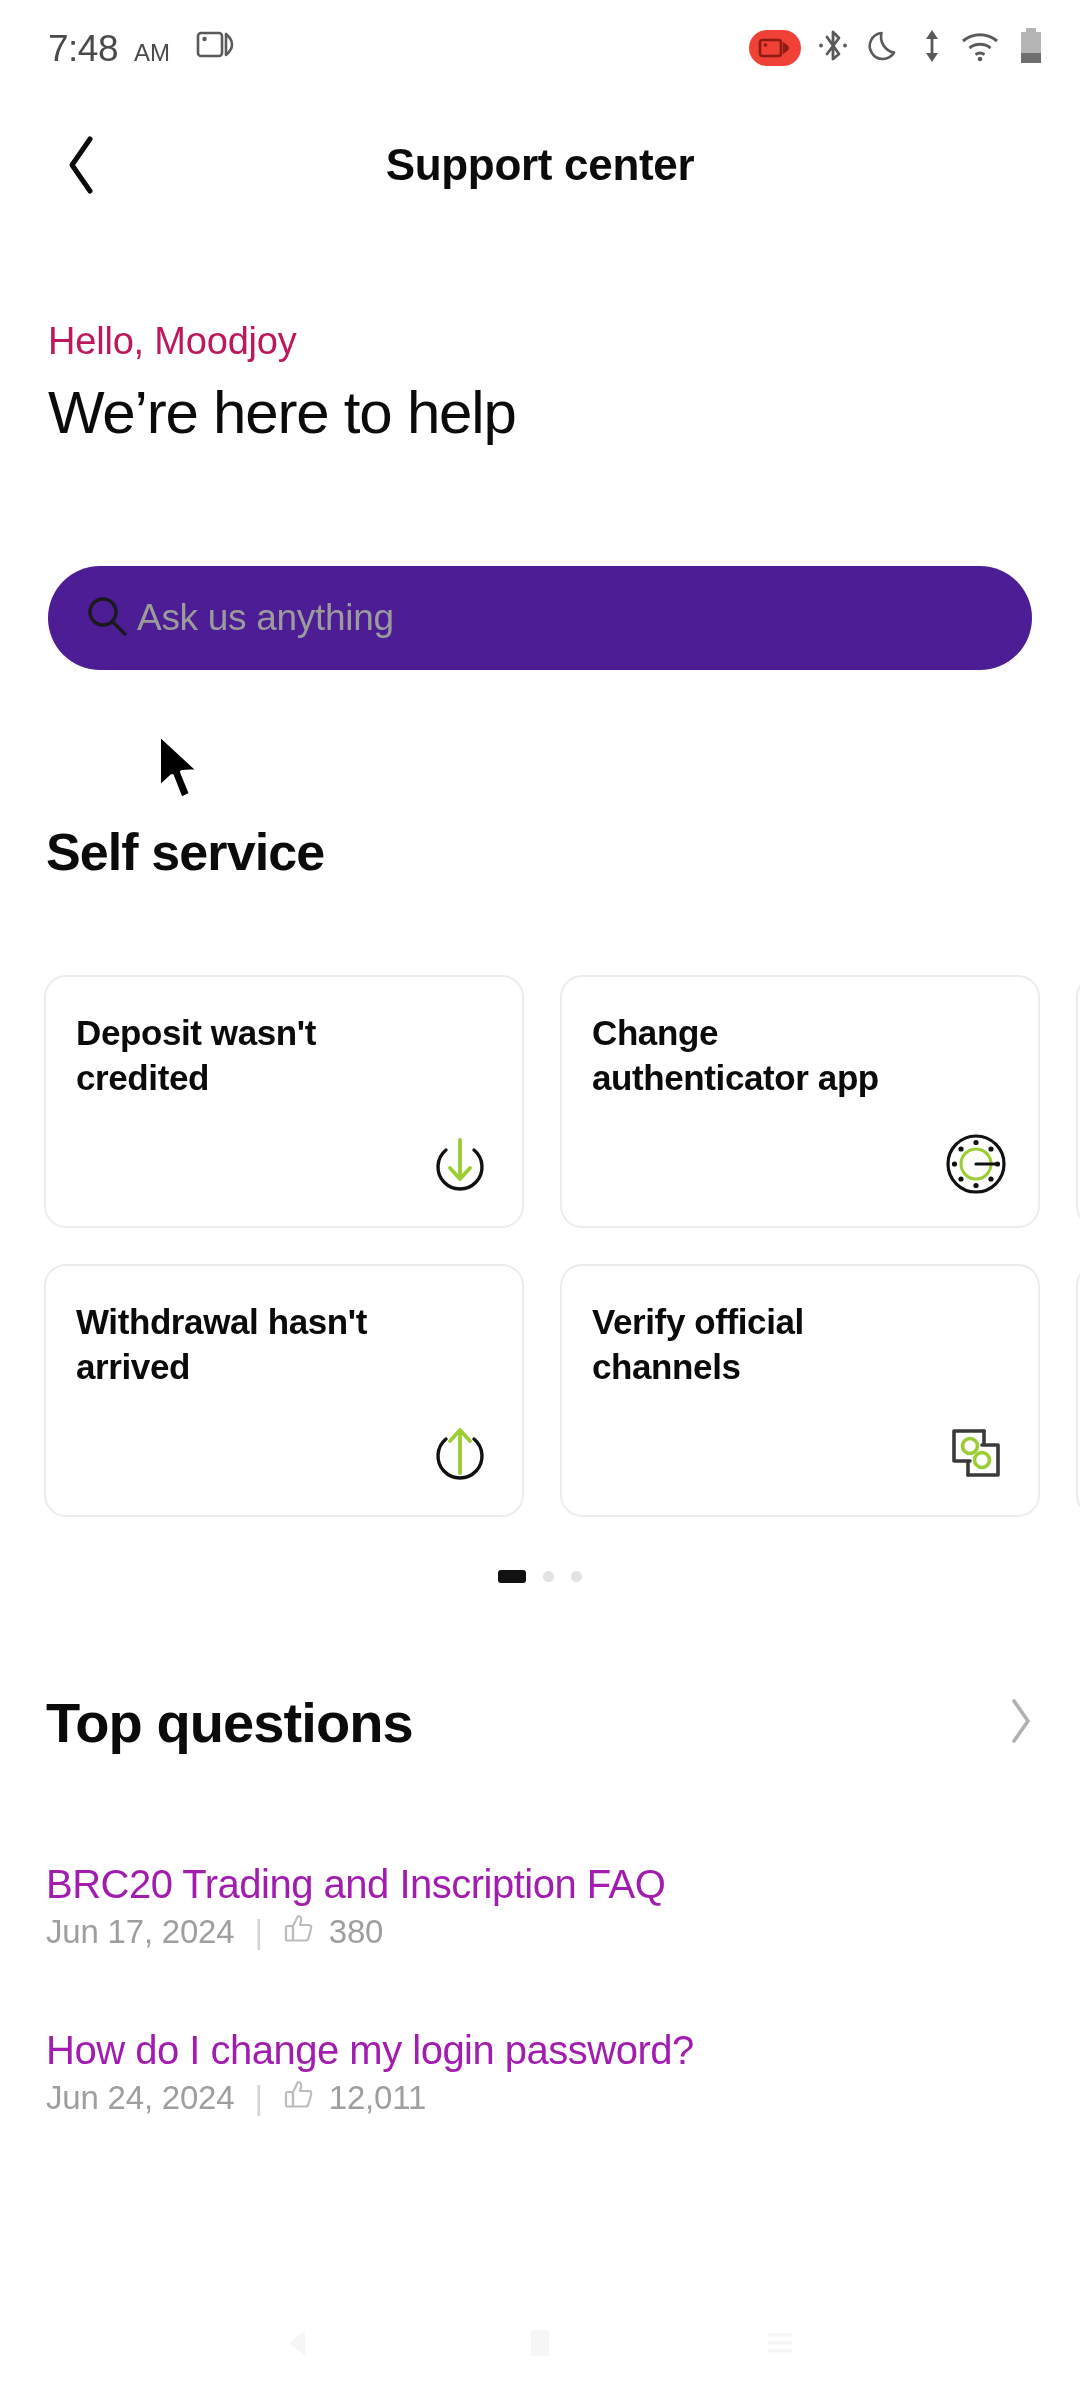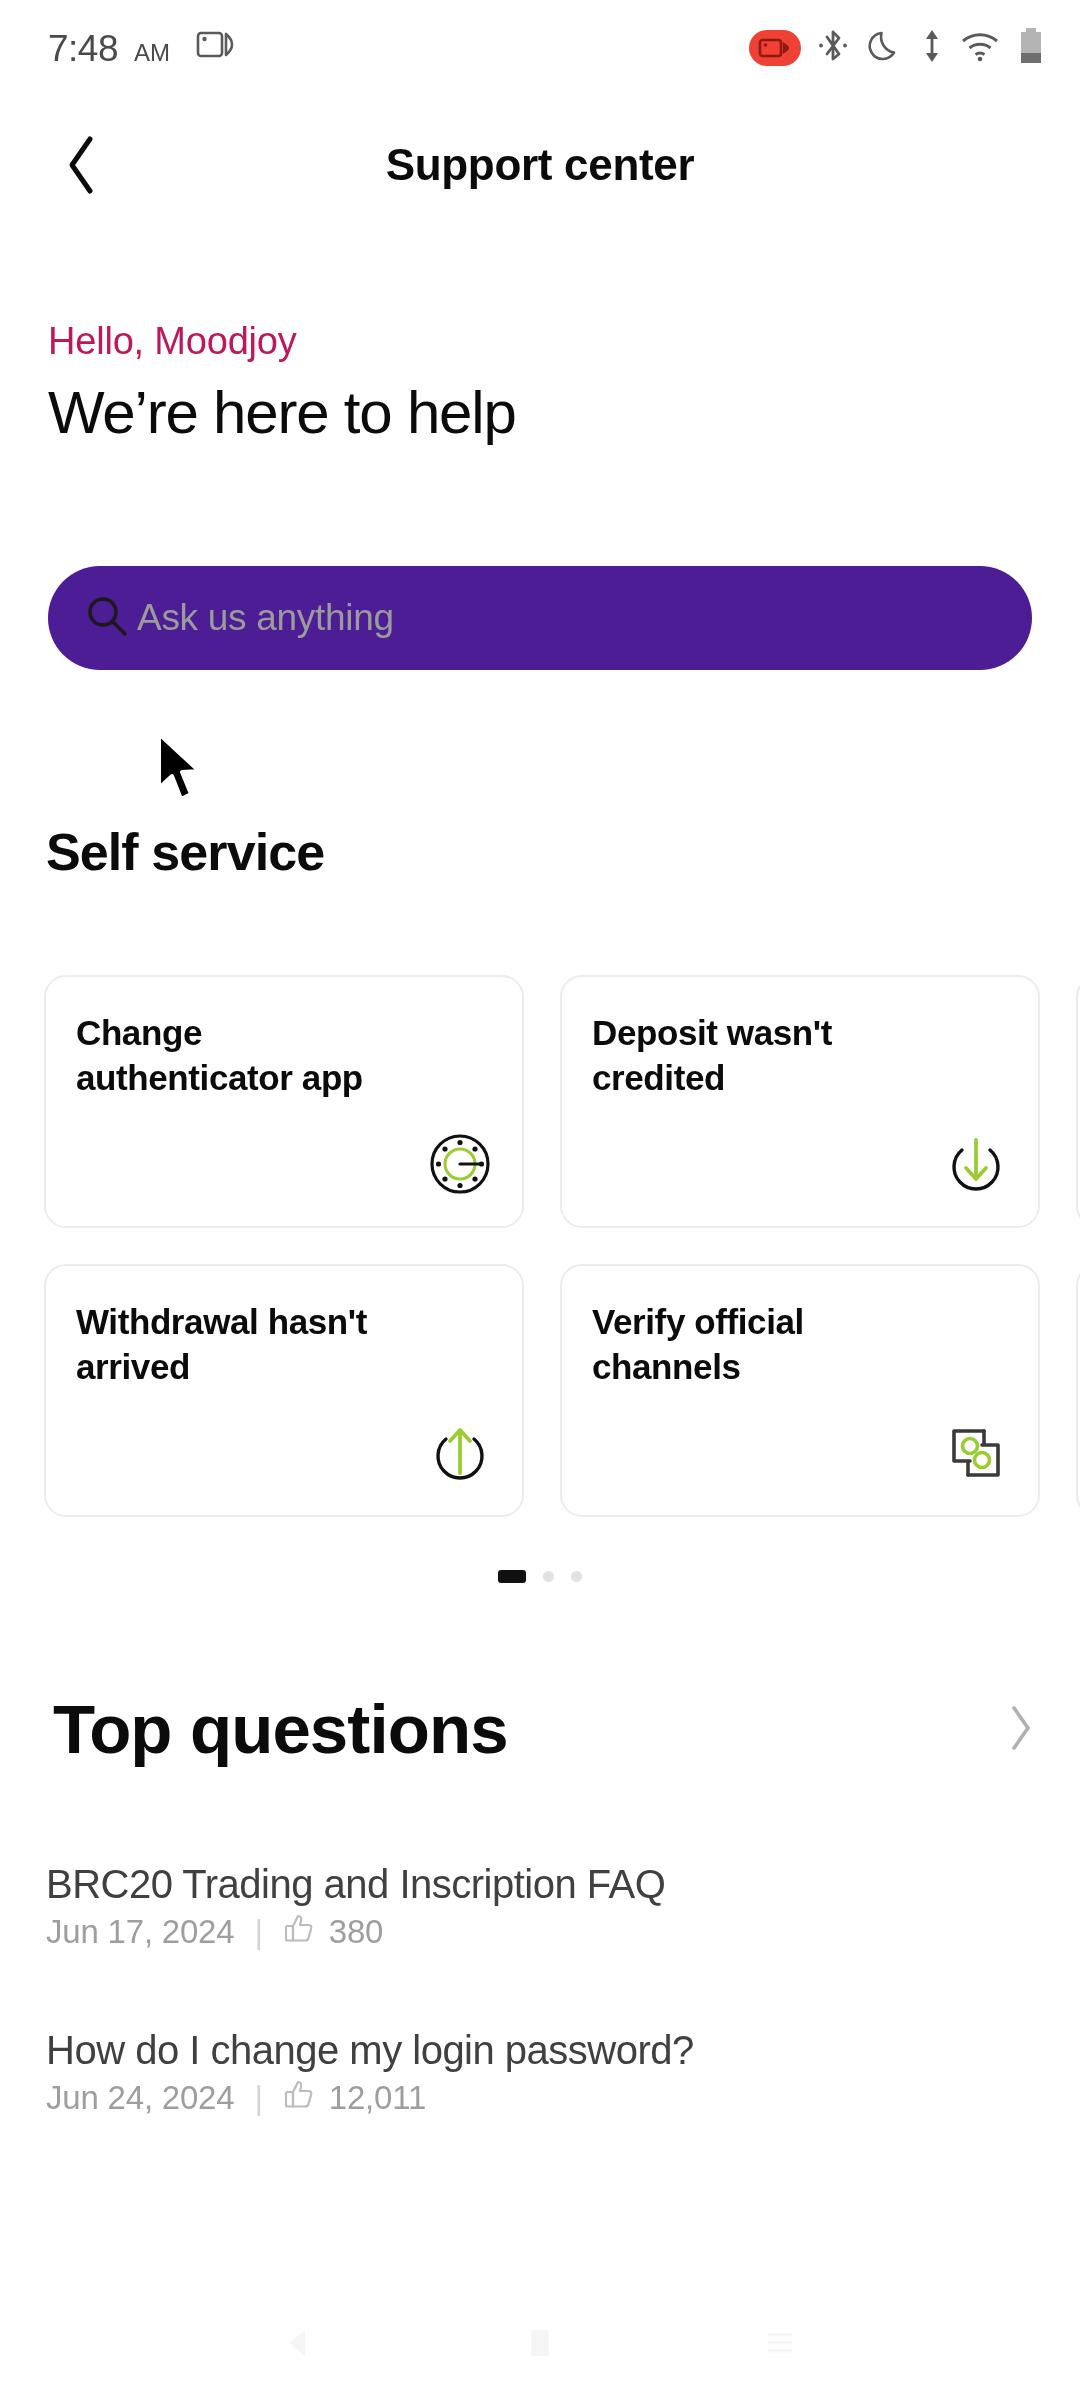--- a/index.html
+++ b/index.html
@@ -83,25 +83,25 @@
     display:flex; align-items:center; justify-content:center; gap:17px;
   }
   .dot { width:11px; height:11px; border-radius:50%; background:#e2e2e2; }
   .dot.active { width:28px; height:13px; border-radius:3px; background:#111; }
 
   
   .tq-head {
     position:absolute; left:46px; top:1690px; width:990px;
     display:flex; align-items:center; justify-content:space-between;
   }
-  .tq-title { font-size:69px; font-weight:bold; color:#0b0b0b; letter-spacing:-0.9px;margin-left:7px; }
+  .tq-title { font-size:56px; font-weight:bold; color:#0b0b0b; letter-spacing:-0.9px; }
 
   .qlist { position:absolute; left:46px; top:1860px; width:990px; }
   .qitem { margin-bottom:74px; }
-  .q-title { font-size:40px; color:#404040; letter-spacing:-0.5px; line-height:1.2; }
+  .q-title { font-size:40px; color:#a21caf; letter-spacing:-0.5px; line-height:1.2; }
   .q-meta {
     margin-top:4px; display:flex; align-items:center; gap:20px;
     font-size:33px; color:#9e9e9e; letter-spacing:-0.2px;
   }
   .q-sep { color:#d5d5d5; }
   .q-likes { display:flex; align-items:center; gap:14px; }
 
   
   .navbar {
     position:absolute; left:0; bottom:0; width:1080px; height:110px;
@@ -195,48 +195,48 @@
         <path d="M29 29 L41 41" stroke="#1a1a1a" stroke-width="3.4" stroke-linecap="round"></path>
       </svg>
     </span>
     <span class="search-ph">Ask us anything</span>
   </div>
 
   <div class="section-title">Self service</div>
 
   <div class="cards">
     <div class="card-row">
+      <div class="card">
+        <div class="card-label">Deposit wasn't credited</div>
+        <span class="card-icon">
+          <svg width="72" height="72" viewBox="0 0 72 72">
+            <path d="M22 22 A22 22 0 1 0 50 22" fill="none" stroke="#111" stroke-width="3.4" stroke-linecap="round"></path>
+            <path d="M36 12 L36 50" stroke="#9ACD32" stroke-width="3.8" stroke-linecap="round"></path>
+            <path d="M26 40 L36 51 L46 40" fill="none" stroke="#9ACD32" stroke-width="3.8" stroke-linecap="round" stroke-linejoin="round"></path>
+          </svg>
+        </span>
+      </div>
       <div class="card">
         <div class="card-label">Change authenticator app</div>
         <span class="card-icon">
           <svg width="72" height="72" viewBox="0 0 72 72">
             <circle cx="36" cy="36" r="28" fill="none" stroke="#111" stroke-width="3.2"></circle>
             <circle cx="36" cy="36" r="15" fill="none" stroke="#9ACD32" stroke-width="3"></circle>
             <path d="M36 36 L58 36" stroke="#111" stroke-width="3.2" stroke-linecap="round"></path>
             <circle cx="36" cy="14.5" r="2.6" fill="#111"></circle>
             <circle cx="51" cy="21" r="2.6" fill="#111"></circle>
             <circle cx="57.5" cy="36" r="2.6" fill="#111"></circle>
             <circle cx="51" cy="51" r="2.6" fill="#111"></circle>
             <circle cx="36" cy="57.5" r="2.6" fill="#111"></circle>
             <circle cx="21" cy="51" r="2.6" fill="#111"></circle>
             <circle cx="14.5" cy="36" r="2.6" fill="#111"></circle>
             <circle cx="21" cy="21" r="2.6" fill="#111"></circle>
           </svg>
         </span>
       </div>
-      <div class="card">
-        <div class="card-label">Deposit wasn't credited</div>
-        <span class="card-icon">
-          <svg width="72" height="72" viewBox="0 0 72 72">
-            <path d="M22 22 A22 22 0 1 0 50 22" fill="none" stroke="#111" stroke-width="3.4" stroke-linecap="round"></path>
-            <path d="M36 12 L36 50" stroke="#9ACD32" stroke-width="3.8" stroke-linecap="round"></path>
-            <path d="M26 40 L36 51 L46 40" fill="none" stroke="#9ACD32" stroke-width="3.8" stroke-linecap="round" stroke-linejoin="round"></path>
-          </svg>
-        </span>
-      </div>
       <div class="card peek"></div>
     </div>
     <div class="card-row">
       <div class="card">
         <div class="card-label">Withdrawal hasn't arrived</div>
         <span class="card-icon">
           <svg width="72" height="72" viewBox="0 0 72 72">
             <path d="M22 22 A22 22 0 1 0 50 22" fill="none" stroke="#111" stroke-width="3.4" stroke-linecap="round"></path>
             <path d="M36 56 L36 14" stroke="#9ACD32" stroke-width="3.8" stroke-linecap="round"></path>
             <path d="M26 24 L36 13 L46 24" fill="none" stroke="#9ACD32" stroke-width="3.8" stroke-linecap="round" stroke-linejoin="round"></path>

